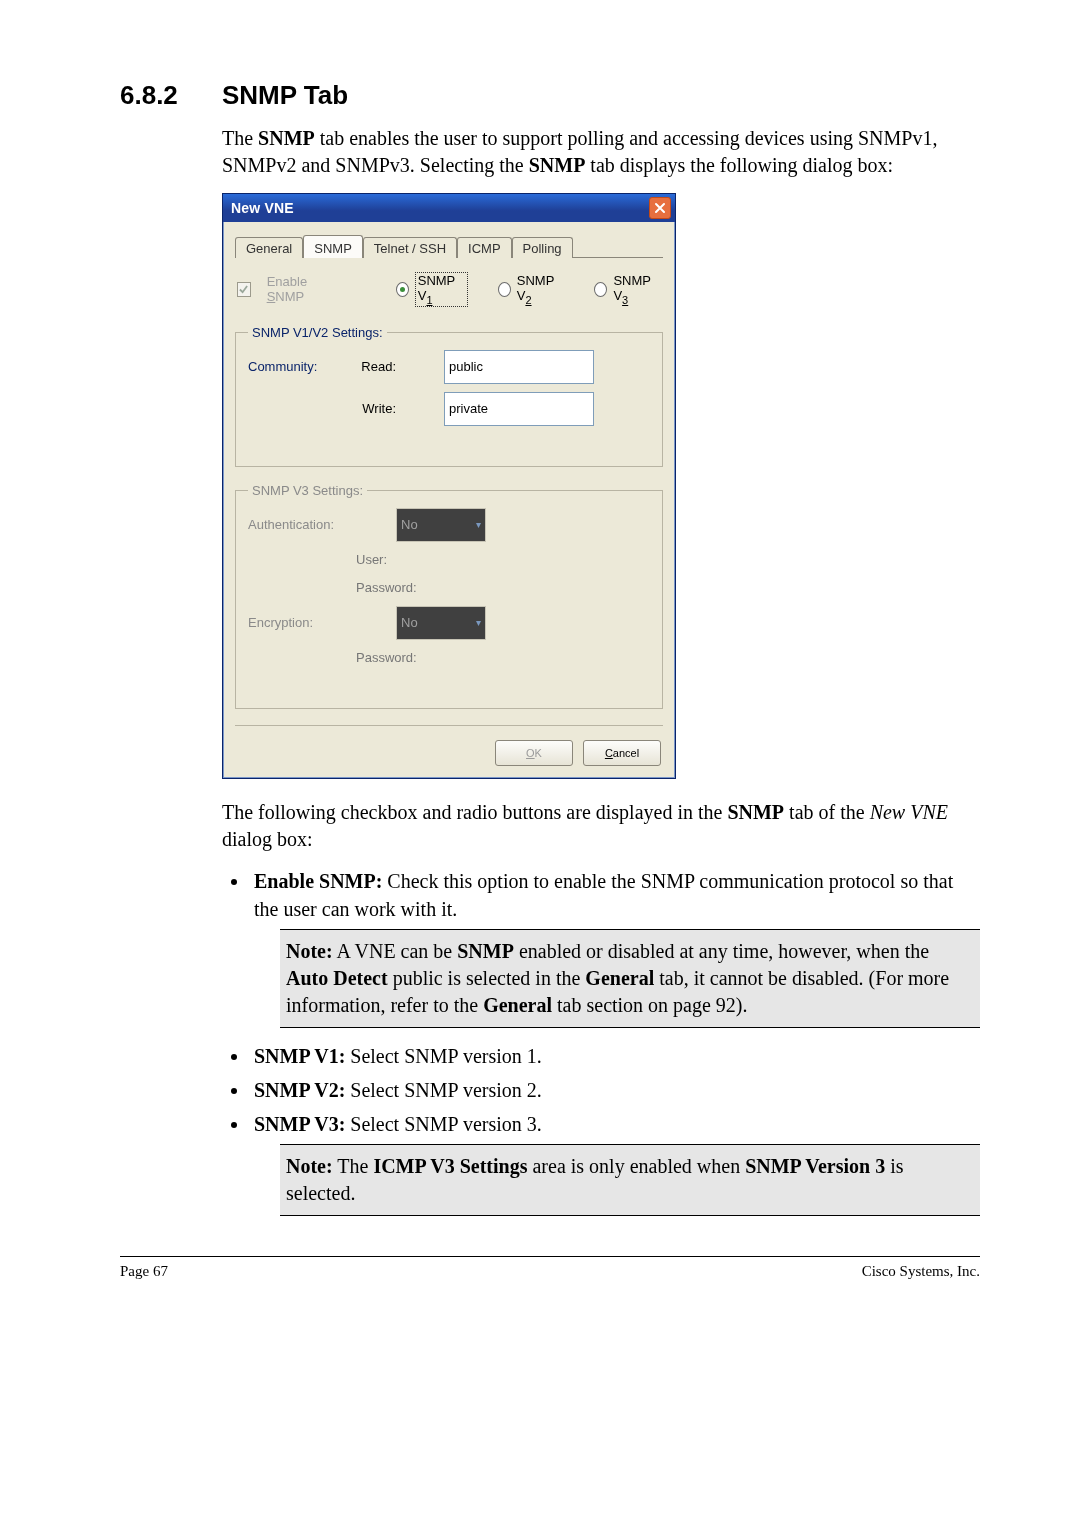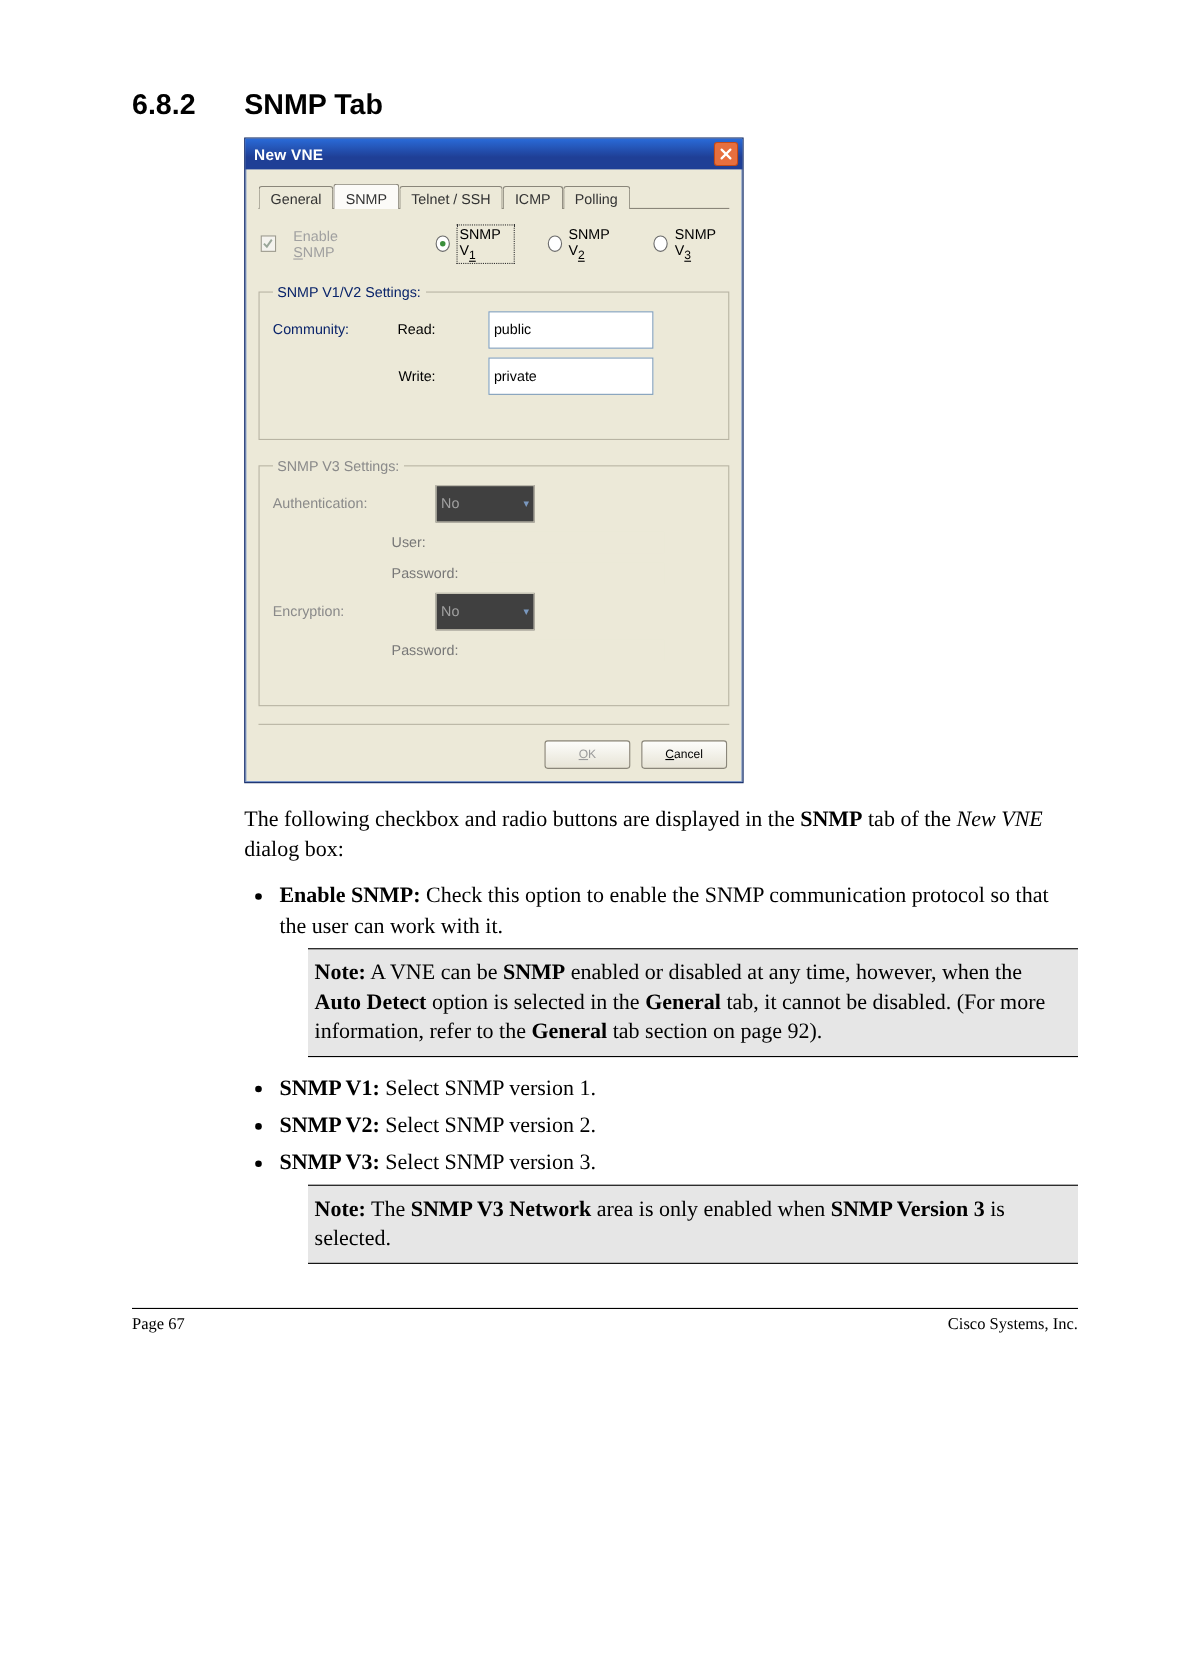--- a/index.html
+++ b/index.html
@@ -239,20 +239,23 @@
 <div class="page">
 
 
   <div class="section-row">
     <div class="section-num">6.8.2</div>
     <div class="section-title">SNMP Tab</div>
   </div>
 
   <div class="body-indent">
 
+    <p class="para">
+      <span>The </span><b>SNMP</b><span> tab enables the user to support polling and accessing devices using SNMPv1, SNMPv2 and SNMPv3. Selecting the </span><b>SNMP</b><span> tab displays the following dialog box:</span>
+    </p>
 
     <div class="dialog">
       <div class="titlebar">
         <span class="titlebar-title">New VNE</span>
         <span class="close-btn">
           <svg width="12" height="12" viewBox="0 0 12 12">
               <path d="M2 2 L10 10 M10 2 L2 10" stroke="#fff" stroke-width="2" stroke-linecap="round"></path>
             </svg>
         </span>
       </div>
@@ -355,28 +358,28 @@
     </div>
 
     <p class="para">
       <span>The following checkbox and radio buttons are displayed in the </span><b>SNMP</b><span> tab of the </span><i>New VNE</i><span> dialog box:</span>
     </p>
 
     <ul class="bullets">
       <li>
         <b>Enable SNMP:</b><span> Check this option to enable the SNMP communication protocol so that the user can work with it.</span>
         <div class="note-box">
-          <b>Note:</b><span> A VNE can be </span><b>SNMP</b><span> enabled or disabled at any time, however, when the </span><b>Auto Detect</b><span> option is selected in the </span><b>General</b><span> tab, it cannot be disabled. (For more information, refer to the </span><b>General</b><span> tab section on page 92).</span>
+          <b>Note:</b><span> A VNE can be </span><b>SNMP</b><span> enabled or disabled at any time, however, when the </span><b>Auto Detect</b><span> public is selected in the </span><b>General</b><span> tab, it cannot be disabled. (For more information, refer to the </span><b>General</b><span> tab section on page 92).</span>
         </div>
       </li>
       <li><b>SNMP V1:</b><span> Select SNMP version 1.</span></li>
       <li><b>SNMP V2:</b><span> Select SNMP version 2.</span></li>
       <li><b>SNMP V3:</b><span> Select SNMP version 3.</span>
         <div class="note-box">
-          <b>Note:</b><span> The </span><b>SNMP V3 Network</b><span> area is only enabled when </span><b>SNMP Version 3</b><span> is selected.</span>
+          <b>Note:</b><span> The </span><b>ICMP V3 Settings</b><span> area is only enabled when </span><b>SNMP Version 3</b><span> is selected.</span>
         </div>
       </li>
     </ul>
 
   </div>
 
   <div class="footer">
     <span>Page 67</span>
     <span>Cisco Systems, Inc.</span>
   </div>

